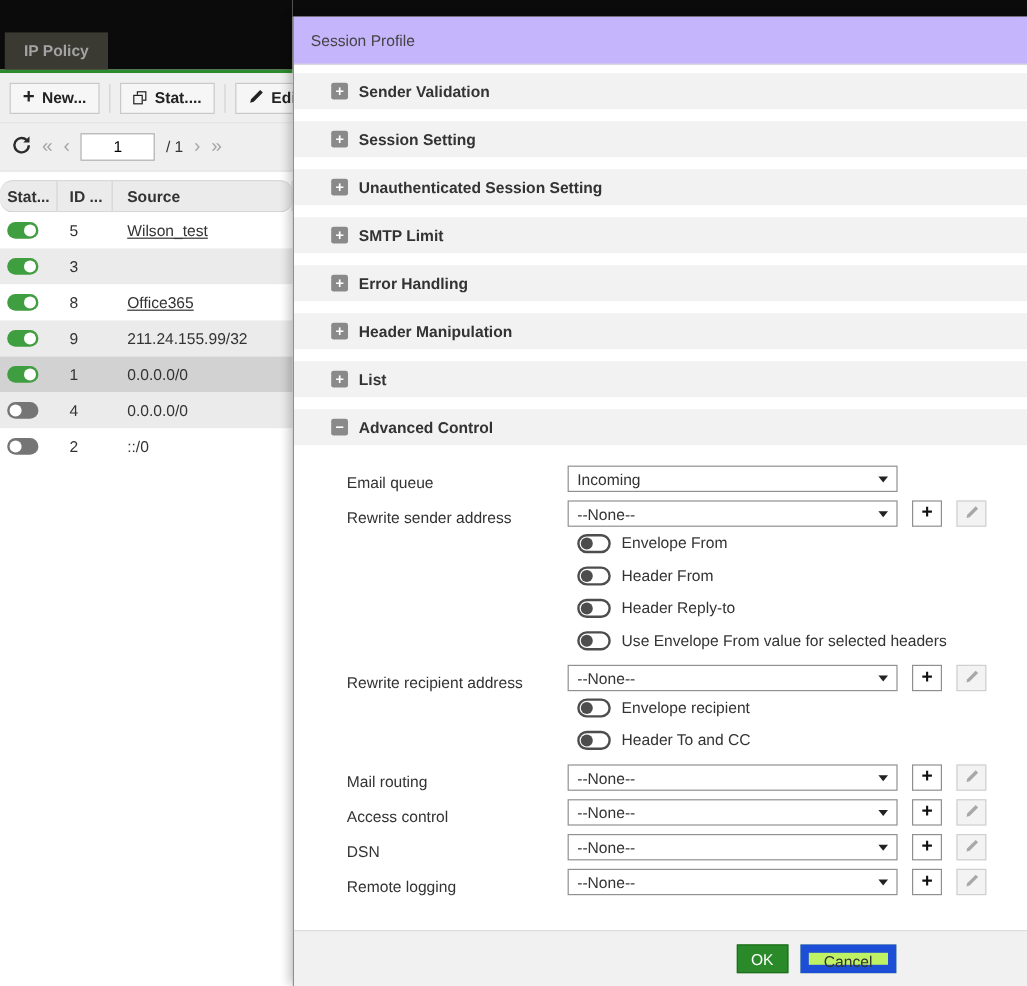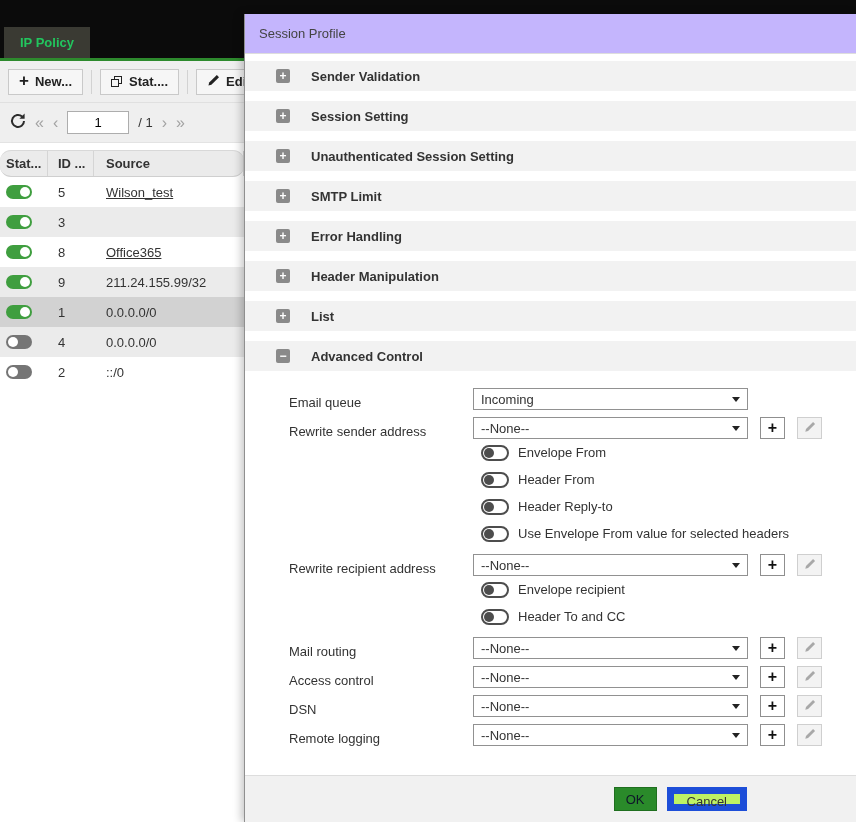--- a/index.html
+++ b/index.html
@@ -10,21 +10,21 @@
     font-size:13px; color:#333;
   }
   .app { position:relative; width:856px; height:822px; overflow:hidden; }
 
   
   .topbar { position:absolute; top:0; left:0; width:100%; height:14px; background:#0b0b0b; z-index:1; }
 
   
   .left-pane { position:absolute; top:0; left:0; bottom:0; width:244px; background:#fff; z-index:2; overflow:hidden; }
   .nav { height:58px; background:#0b0b0b; display:flex; align-items:flex-end; padding-left:4px; }
-  .tab { height:31px; display:flex; align-items:center; padding:0 16px; background:#3a3a33; color:#22c55e; font-weight:bold; cursor:pointer; }
+  .tab { height:31px; display:flex; align-items:center; padding:0 16px; background:#3a3a33; color:#a3a3a3; font-weight:bold; cursor:pointer; }
   .accent { height:3px; background:#2d8a2d; }
 
   .toolbar { height:42px; background:#efefef; display:flex; align-items:center; padding-left:8px; gap:8px; border-bottom:1px solid #e0e0e0; }
   .tb-btn { display:flex; align-items:center; gap:6px; height:26px; padding:0 10px; background:#f6f6f6; border:1px solid #c9c9c9; color:#222; font:inherit; font-weight:bold; cursor:pointer; white-space:nowrap; }
   .tb-sep { width:1px; height:24px; background:#d2d2d2; flex:0 0 1px; }
   .plus-ico { font-size:17px; font-weight:bold; line-height:1; margin-top:-2px; }
   .copy-ico { position:relative; width:12px; height:12px; display:inline-block; }
   .copy-ico i { position:absolute; display:block; width:8px; height:8px; border:1.5px solid #222; }
   .copy-ico i.back { left:3px; top:0; }
   .copy-ico i.front { left:0; top:3px; background:#f6f6f6; }
@@ -56,39 +56,39 @@
 
   
   .panel { position:absolute; top:14px; left:244px; right:0; bottom:0; background:#fff; z-index:3;
            border-left:1px solid #8f8f8f; box-shadow:-3px 0 8px rgba(0,0,0,.22);
            display:flex; flex-direction:column; }
   .panel-header { flex:0 0 40px; background:#c4b5fd; border-bottom:1px solid #ddd; display:flex; align-items:center; padding-left:14px; color:#444; }
   .panel-body { flex:1; overflow:hidden; padding-top:7px; }
 
   .section { height:30px; background:#f2f2f2; display:flex; align-items:center; padding-left:31px; margin-bottom:10px; cursor:pointer; }
   .sec-icon { width:14px; height:14px; background:#8a8a8a; color:#fff; font-size:12px; font-weight:bold; display:flex; align-items:center; justify-content:center; border-radius:2px; line-height:1; flex:0 0 14px; }
-  .sec-label { margin-left:21px; font-weight:bold; color:#333; }
+  .sec-label { margin-left:9px; font-weight:bold; color:#333; }
 
   .adv { margin-top:6px; }
   .adv-row { display:flex; align-items:flex-end; height:29px; padding-left:44px; }
   .adv-label { width:184px; color:#333; flex:0 0 184px; }
   .select { width:275px; height:22px; border:1px solid #919191; background:#fff; display:flex; align-items:center; padding-left:7px; position:relative; cursor:pointer; flex:0 0 275px; }
   .select-arrow { position:absolute; right:7px; top:8px; width:0; height:0; border-left:4.5px solid transparent; border-right:4.5px solid transparent; border-top:5.5px solid #222; }
   .row-actions { display:flex; gap:12px; margin-left:12px; }
   .sq-btn { width:25px; height:22px; display:flex; align-items:center; justify-content:center; cursor:pointer; padding:0; }
   .sq-btn.add { background:#fff; border:1px solid #8f8f8f; font:inherit; font-size:16px; font-weight:bold; color:#111; line-height:1; }
   .sq-btn.edit { background:#f3f3f3; border:1px solid #cfcfcf; }
 
   .toggle-row { height:27px; padding-left:236px; display:flex; align-items:center; }
   .switch { width:20px; height:12px; border:2px solid #4d4d4d; border-radius:8px; position:relative; background:#fff; display:inline-block; cursor:pointer; flex:0 0 24px; box-sizing:content-box; }
   .switch-knob { position:absolute; left:1px; top:1px; width:10px; height:10px; border-radius:50%; background:#4d4d4d; }
   .toggle-label { margin-left:9px; }
 
   .panel-footer { flex:0 0 47px; background:#f1f1f1; border-top:1px solid #ddd; display:flex; align-items:center; justify-content:flex-end; padding-right:109px; gap:10px; }
-  .btn-ok { height:24px; padding:0 11px; background:#2a8a2a; border:1px solid #1f6f1f; color:#0f172a; font:inherit; cursor:pointer; }
+  .btn-ok { height:24px; padding:0 11px; background:#2a8a2a; border:1px solid #1f6f1f; color:#ffffff; font:inherit; cursor:pointer; }
   .btn-cancel { height:24px; padding:0 13px; background:#bef264; border:7px solid #1d4ed8; color:#333; font:inherit; cursor:pointer; }
 </style>
 </head>
 <body>
 
 <div class="app">
 
   <div class="topbar"></div>
 
   <div class="left-pane">

